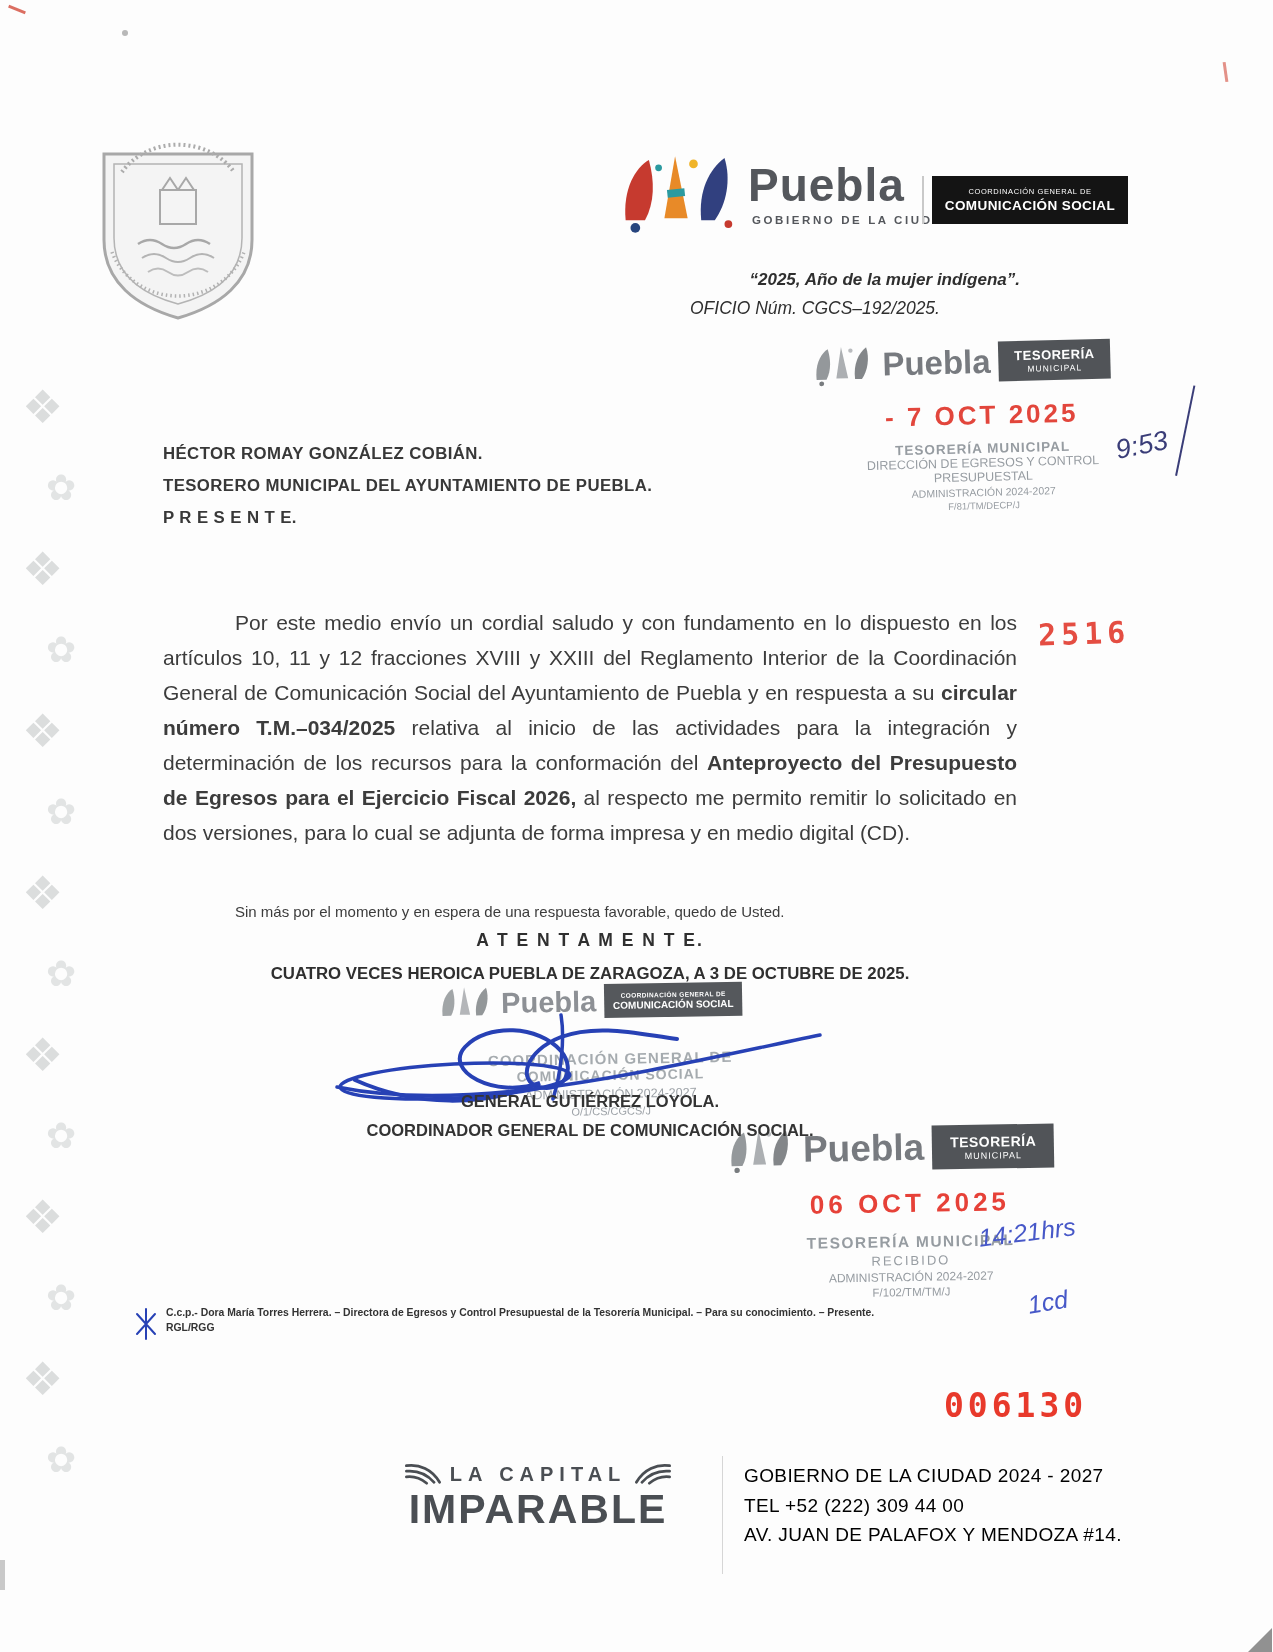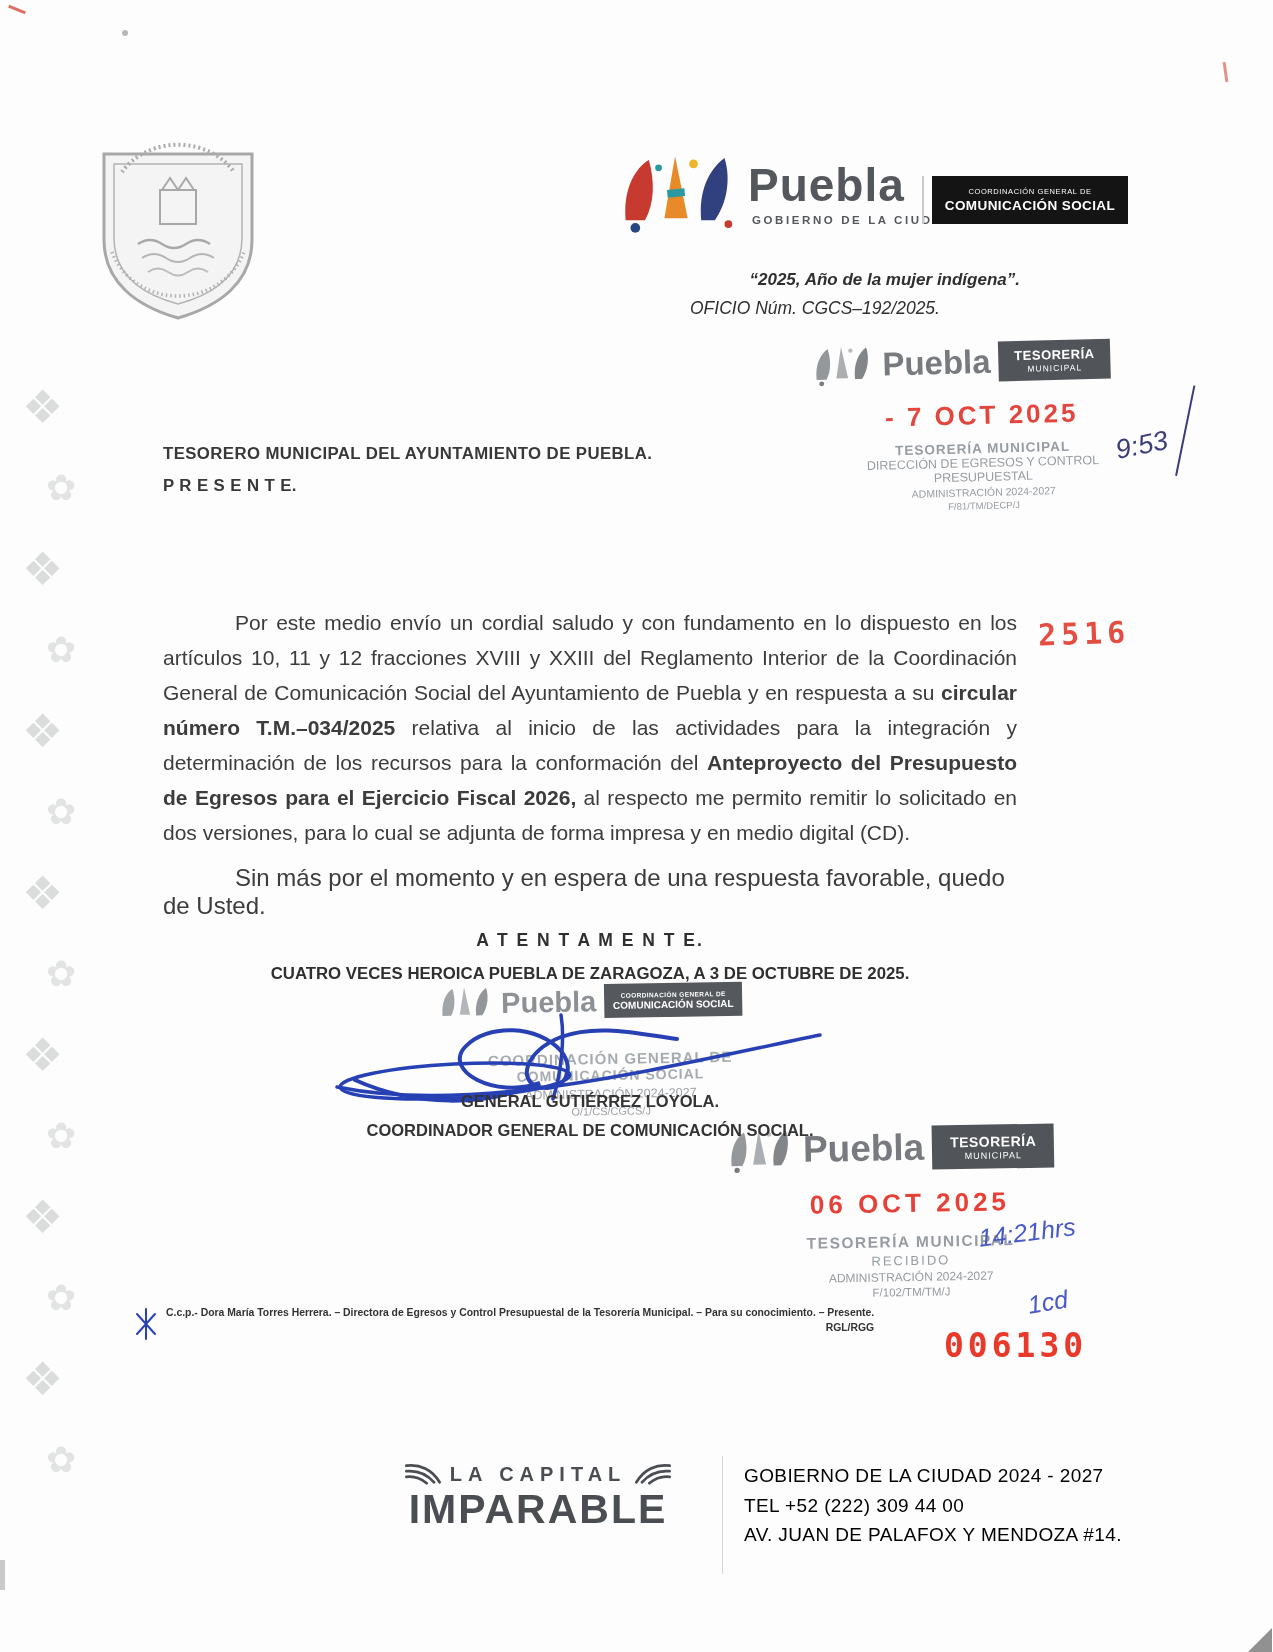--- a/index.html
+++ b/index.html
@@ -56,21 +56,21 @@
 
   .recipient{left:163px;top:438px;font-weight:bold;font-size:16.8px;color:#383838;line-height:31px;}
   .recipient div{margin-bottom:1px;letter-spacing:.4px;}
 
   .folio-red{left:1038px;top:616px;color:#e23b2e;font-family:"DejaVu Sans Mono",monospace;
              font-weight:bold;font-size:30px;letter-spacing:5px;transform:rotate(-2deg);opacity:.9;}
 
   .body-p1{left:163px;top:584px;width:854px;font-size:21px;line-height:35px;text-align:justify;
            text-indent:72px;color:#3c3c3c;}
   .body-p1 .b{font-weight:bold;}
-  .body-p2{left:163px;top:840px;width:854px;font-size:24px;text-indent:72px;color:#3c3c3c;}
+  .body-p2{left:163px;top:888px;width:854px;font-size:15px;text-indent:72px;color:#3c3c3c;}
 
   .atentamente{left:163px;top:930px;width:854px;text-align:center;font-weight:bold;font-size:17.5px;
                letter-spacing:2px;color:#2f2f2f;}
   .place-date{left:163px;top:964px;width:854px;text-align:center;font-weight:bold;font-size:16.8px;color:#2f2f2f;}
 
   .stamp-mid{left:438px;top:980px;width:344px;transform:rotate(-1deg);opacity:.88;}
   .stamp-mid .word{font-size:29px;color:#7e8287;}
   .stamp-mid .sbox{width:138px;height:34px;background:#3e4246;}
   .stamp-mid .sbox .b1{font-size:6.5px;letter-spacing:.4px;}
   .stamp-mid .sbox .b2{font-size:10px;font-weight:bold;}
@@ -91,23 +91,23 @@
   .sb-date{margin-top:14px;text-align:center;color:#e5332a;font-weight:bold;font-size:26px;letter-spacing:4px;}
   .sb-hand{position:absolute;left:252px;top:98px;font-style:italic;font-size:25px;color:#3a4cc4;
            transform:rotate(-6deg);white-space:nowrap;}
   .sb-note{position:absolute;left:300px;top:168px;font-style:italic;font-size:25px;color:#3a4cc4;
            transform:rotate(-8deg);}
   .sb-l1{margin-top:14px;font-size:15.5px;font-weight:bold;letter-spacing:1.5px;}
   .sb-l2{font-size:13px;letter-spacing:2px;margin-top:2px;}
   .sb-l3{font-size:12px;margin-top:2px;}
   .sb-l4{font-size:11.5px;margin-top:2px;}
 
-  .ccp{left:166px;top:1306px;font-size:10.4px;font-weight:bold;color:#333;line-height:14.5px;white-space:nowrap;text-align:right;}
+  .ccp{left:166px;top:1306px;font-size:10.4px;font-weight:bold;color:#333;line-height:14.5px;white-space:nowrap;}
   .ccp-x{left:134px;top:1308px;}
-  .reg-number{left:944px;top:1326px;color:#e8392b;font-family:"DejaVu Sans Mono",monospace;
+  .reg-number{left:944px;top:1386px;color:#e8392b;font-family:"DejaVu Sans Mono",monospace;
               font-weight:bold;font-size:33px;letter-spacing:4px;}
 
   .f-sep{left:722px;top:1456px;width:1px;height:118px;background:#d6d6d6;}
   .f-logo{left:388px;top:1462px;width:300px;text-align:center;color:#4a4e53;}
   .f-row{display:flex;align-items:center;justify-content:center;gap:8px;}
   .f-top{font-size:20px;font-weight:bold;letter-spacing:6px;}
   .f-imp{font-size:41px;font-weight:bold;letter-spacing:2px;margin-top:0px;}
   .f-text{left:744px;top:1461px;font-size:19px;line-height:29.5px;color:#000000;letter-spacing:.4px;}
 
   .artifact{position:absolute;}
@@ -186,20 +186,21 @@
     <div class="st-hand">9:53</div>
     <div class="st-stroke"></div>
     <div class="graylines st-l1">TESORERÍA MUNICIPAL</div>
     <div class="graylines st-l2">DIRECCIÓN DE EGRESOS Y CONTROL</div>
     <div class="graylines st-l3">PRESUPUESTAL</div>
     <div class="graylines st-l4">ADMINISTRACIÓN 2024-2027</div>
     <div class="graylines st-l5">F/81/TM/DECP/J</div>
   </div>
 
   <div class="abs recipient">
+    <div>HÉCTOR ROMAY GONZÁLEZ COBIÁN.</div>
     <div>TESORERO MUNICIPAL DEL AYUNTAMIENTO DE PUEBLA.</div>
     <div>P R E S E N T E.</div>
   </div>
 
   <div class="abs folio-red">2516</div>
 
   <p class="abs body-p1"><span>Por este medio envío un cordial saludo y con fundamento en lo dispuesto en los artículos 10, 11 y 12 fracciones XVIII y XXIII del Reglamento Interior de la Coordinación General de Comunicación Social del Ayuntamiento de Puebla y en respuesta a su </span><span class="b">circular número T.M.–034/2025</span><span> relativa al inicio de las actividades para la integración y determinación de los recursos para la conformación del </span><span class="b">Anteproyecto del Presupuesto de Egresos para el Ejercicio Fiscal 2026,</span><span> al respecto me permito remitir lo solicitado en dos versiones, para lo cual se adjunta de forma impresa y en medio digital (CD).</span></p>
   <p class="abs body-p2">Sin más por el momento y en espera de una respuesta favorable, quedo de Usted.</p>
 
   <div class="abs atentamente">A T E N T A M E N T E.</div>

